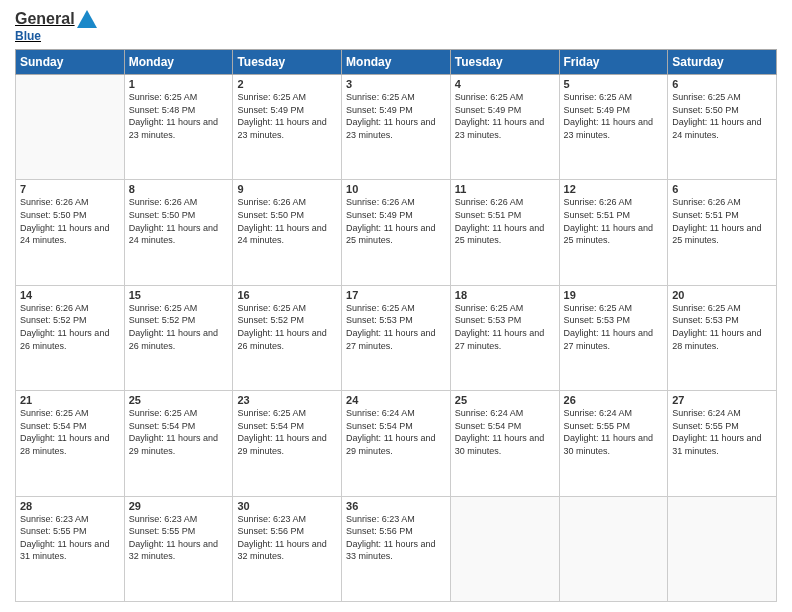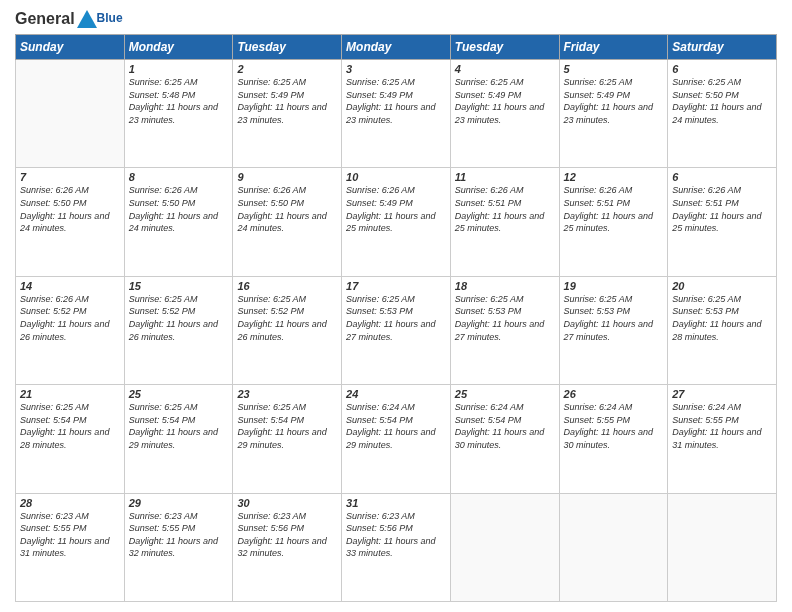--- a/index.html
+++ b/index.html
@@ -18,22 +18,24 @@
       flex-direction: column;
     }
     .header {
       display: flex;
       justify-content: space-between;
       align-items: flex-start;
       margin-bottom: 6px;
     }
     .logo {
       display: flex;
+      flex-direction: column;
       font-size: 13px;
       font-weight: bold;
+      text-decoration: underline;
     }
     .logo-line {
       display: flex;
       align-items: center;
     }
     .title-section {
       text-align: right;
     }
     .month-title {
       font-size: 36px;
@@ -41,21 +43,20 @@
       color: #333;
     }
     .location {
       font-size: 14px;
       color: #555;
     }
     .calendar {
       width: 100%;
       border-collapse: collapse;
       flex: 1;
-      font-style: italic;
     }
     .calendar th {
       background: #2266aa;
       color: #fff;
       font-size: 12px;
       padding: 5px 4px;
       text-align: left;
       border: 1px solid #aaa;
     }
     .calendar td {
@@ -359,21 +360,21 @@
           </td>
           <td>
             <span class="day-num">30</span>
         <div class="day-info">
           Sunrise: 6:23 AM<br>
           Sunset: 5:56 PM<br>
           Daylight: 11 hours and 32 minutes.
         </div>
           </td>
           <td>
-            <span class="day-num">31</span>
+            <span class="day-num">36</span>
         <div class="day-info">
           Sunrise: 6:23 AM<br>
           Sunset: 5:56 PM<br>
           Daylight: 11 hours and 33 minutes.
         </div>
           </td>
           <td class="empty"></td>
           <td class="empty"></td>
           <td class="empty"></td>
         </tr>

